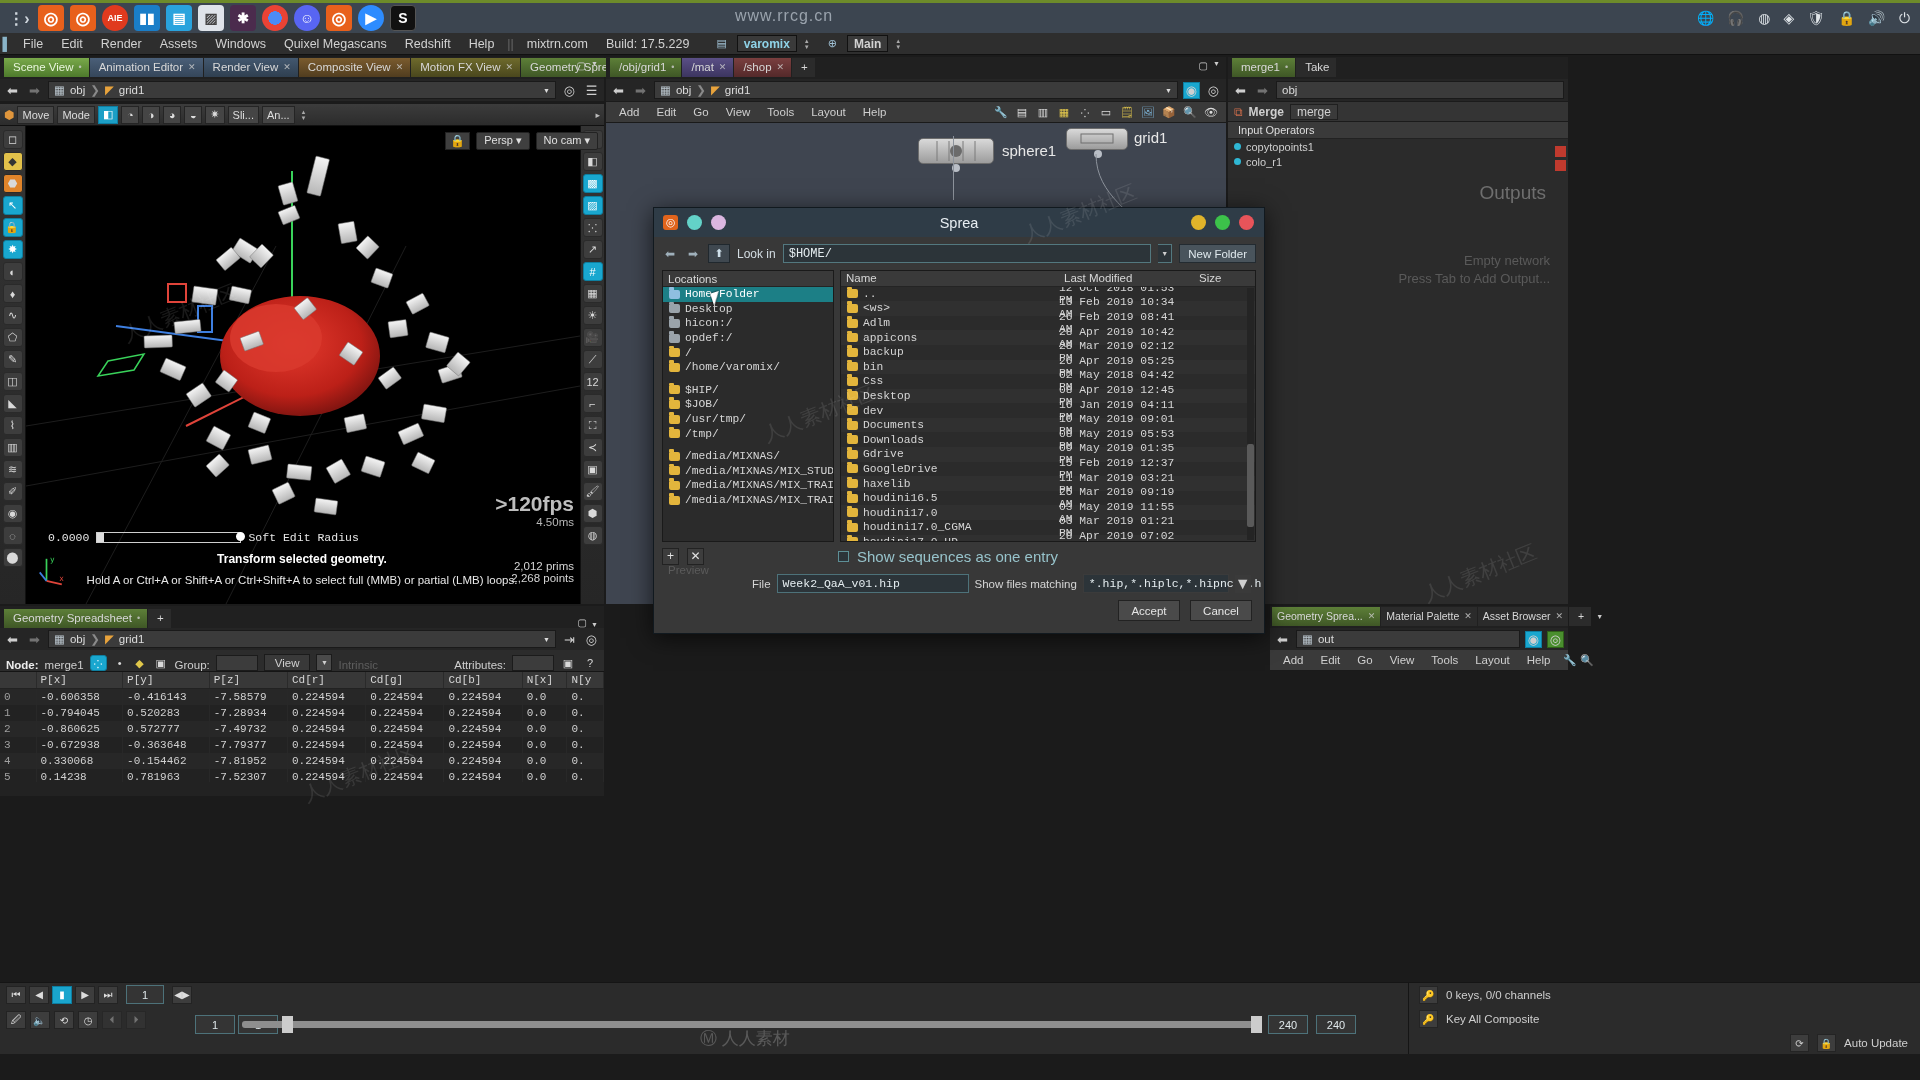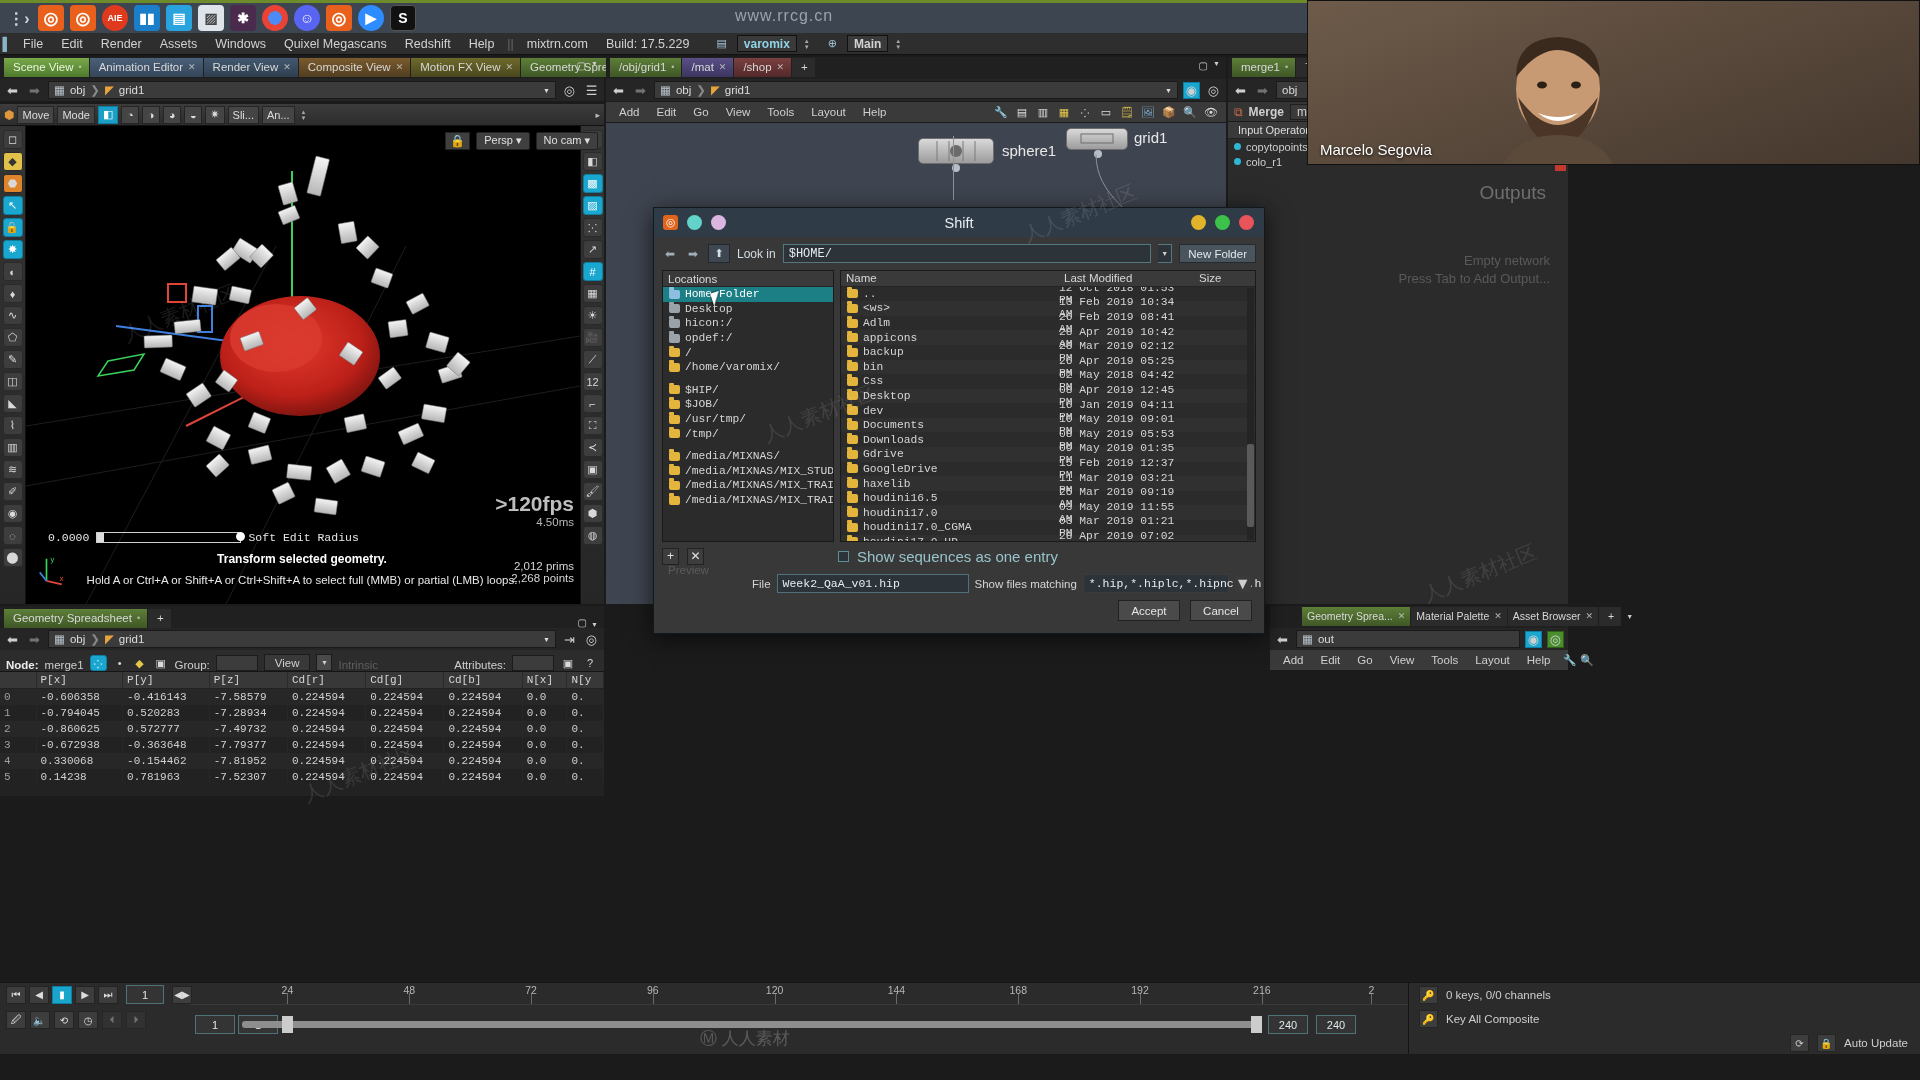--- a/index.html
+++ b/index.html
@@ -874,21 +874,21 @@
     </div>
 
     <div class="out-label">Outputs</div>
     <div class="out-hint">
       <div>Empty network</div>
       <div>Press Tab to Add Output...</div>
     </div>
   </div>
 
   <div style="position:absolute;left:1270px;top:606px;width:298px;height:22px;background:#202020;">
-    <div class="pane-tabs" style="padding-left:2px;padding-top:2px;margin-left:30px;">
+    <div class="pane-tabs" style="padding-left:2px;padding-top:2px;">
       <div class="ptab green2" style="font-size:10.5px;padding:0 5px;">
           <span>Geometry Sprea...</span>
           <span class="x">✕</span>
         </div>
       <div class="ptab dark" style="font-size:10.5px;padding:0 5px;">
           <span>Material Palette</span>
           <span class="x">✕</span>
         </div>
       <div class="ptab dark" style="font-size:10.5px;padding:0 5px;">
           <span>Asset Browser</span>
@@ -920,21 +920,21 @@
     <span class="nicon">🔍</span>
   </div>
 
   <div class="dlg">
     <div class="dlg-title">
       <div class="dlg-dots">
         <span class="dot sq">◎</span>
         <span class="dot" style="background:#63d2c8;"></span>
         <span class="dot" style="background:#dbb6e0;"></span>
       </div>
-      <div class="t">Shift</div>
+      <div class="t">Sprea</div>
       <div class="dlg-right-dots">
         <span class="dot" style="background:#e0b32a;"></span>
         <span class="dot" style="background:#3cc24a;"></span>
         <span class="dot" style="background:#e8545a;"></span>
       </div>
     </div>
 
     <div class="dlg-body">
       <div class="lookin">
         <span class="navb">⬅</span>
@@ -1195,56 +1195,22 @@
 
     <div class="preview-lbl">Preview</div>
     <div class="dlg-btns">
       <div class="dbtn">Accept</div>
       <div class="dbtn">Cancel</div>
     </div>
   </div>
 
   <div class="cursor" style="left:712px;top:292px;"></div>
 
-  <div class="cam">
-    <svg class="person" viewBox="0 0 200 150">
-      <ellipse cx="100" cy="62" rx="42" ry="50" fill="#c89a74"></ellipse>
-      <path d="M58 50 Q100 -4 142 50 Q142 12 100 10 Q58 12 58 50Z" fill="#3a2a1e"></path>
-      <path d="M60 70 Q100 126 140 70 Q128 118 100 118 Q72 118 60 70Z" fill="#4a3526"></path>
-      <ellipse cx="84" cy="58" rx="5" ry="3.5" fill="#2b1f16"></ellipse>
-      <ellipse cx="118" cy="58" rx="5" ry="3.5" fill="#2b1f16"></ellipse>
-      <path d="M80 86 Q100 102 120 86 Q100 94 80 86Z" fill="#fff"></path>
-      <path d="M40 150 Q52 108 100 108 Q148 108 160 150Z" fill="#5b4a3a"></path>
-    </svg>
-    <div class="name">Marcelo Segovia</div>
-  </div>
 
   <div class="playbar">
-    <div class="tl-ticks" id="tl-ticks">
-        <i style="left: 8%;"></i>
-        <span style="left: 8%;">24</span>
-        <i style="left: 18%;"></i>
-        <span style="left: 18%;">48</span>
-        <i style="left: 28%;"></i>
-        <span style="left: 28%;">72</span>
-        <i style="left: 38%;"></i>
-        <span style="left: 38%;">96</span>
-        <i style="left: 48%;"></i>
-        <span style="left: 48%;">120</span>
-        <i style="left: 58%;"></i>
-        <span style="left: 58%;">144</span>
-        <i style="left: 68%;"></i>
-        <span style="left: 68%;">168</span>
-        <i style="left: 78%;"></i>
-        <span style="left: 78%;">192</span>
-        <i style="left: 88%;"></i>
-        <span style="left: 88%;">216</span>
-        <i style="left: 97%;"></i>
-        <span style="left: 97%;">2</span>
-      </div>
     <div class="transport">
       <span class="tbtn">⏮</span>
       <span class="tbtn">◀</span>
       <span class="tbtn on">▮</span>
       <span class="tbtn">▶</span>
       <span class="tbtn">⏭</span>
       <span class="frm" style="margin-left:5px;">1</span>
       <span class="tbtn" style="margin-left:5px;">◀▶</span>
     </div>
     <div class="playrow2">

